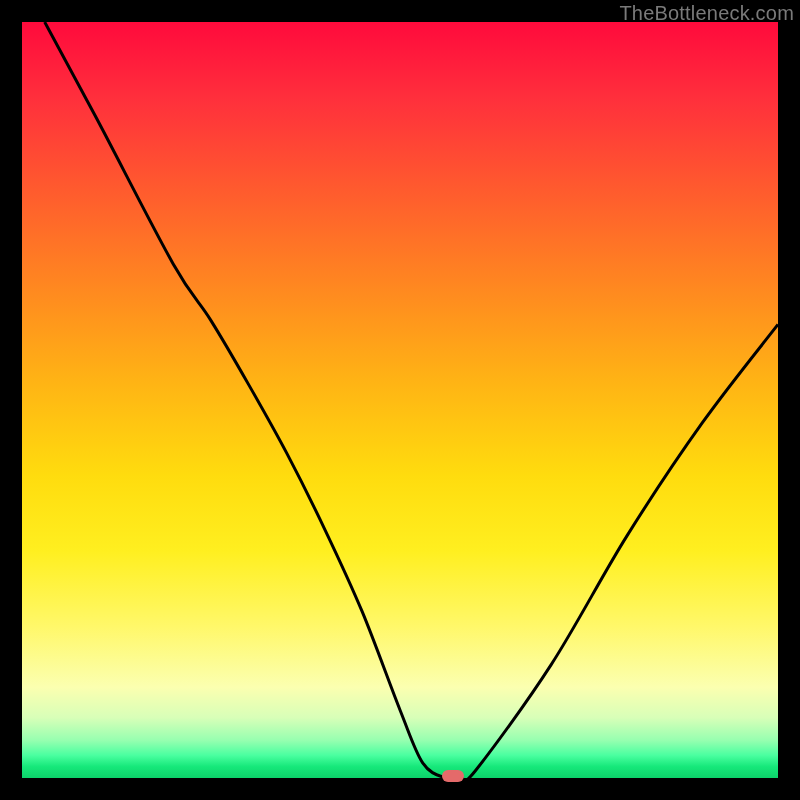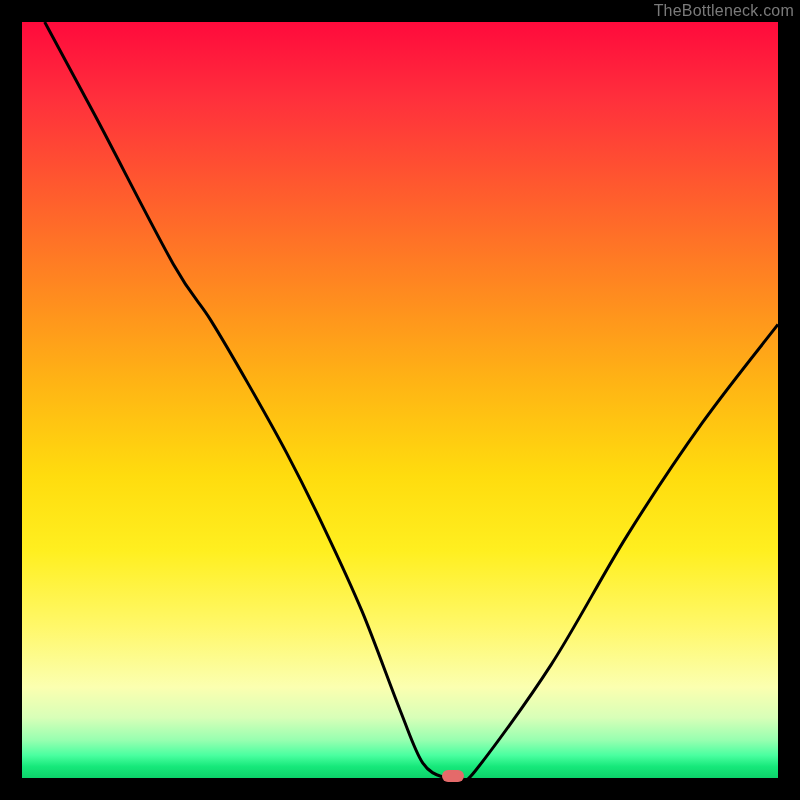--- a/index.html
+++ b/index.html
@@ -45,21 +45,21 @@
     top: 0;
     width: 756px;
     height: 756px;
   }
   .watermark {
     position: absolute;
     top: 2px;
     right: 6px;
     color: #7a7a7a;
     font-family: Arial, Helvetica, sans-serif;
-    font-size: 16px;
+    font-size: 20px;
     letter-spacing: 0.2px;
     user-select: none;
   }
   .marker {
     position: absolute;
     width: 22px;
     height: 12px;
     border-radius: 6px;
     background: #e46a6a;
   }

